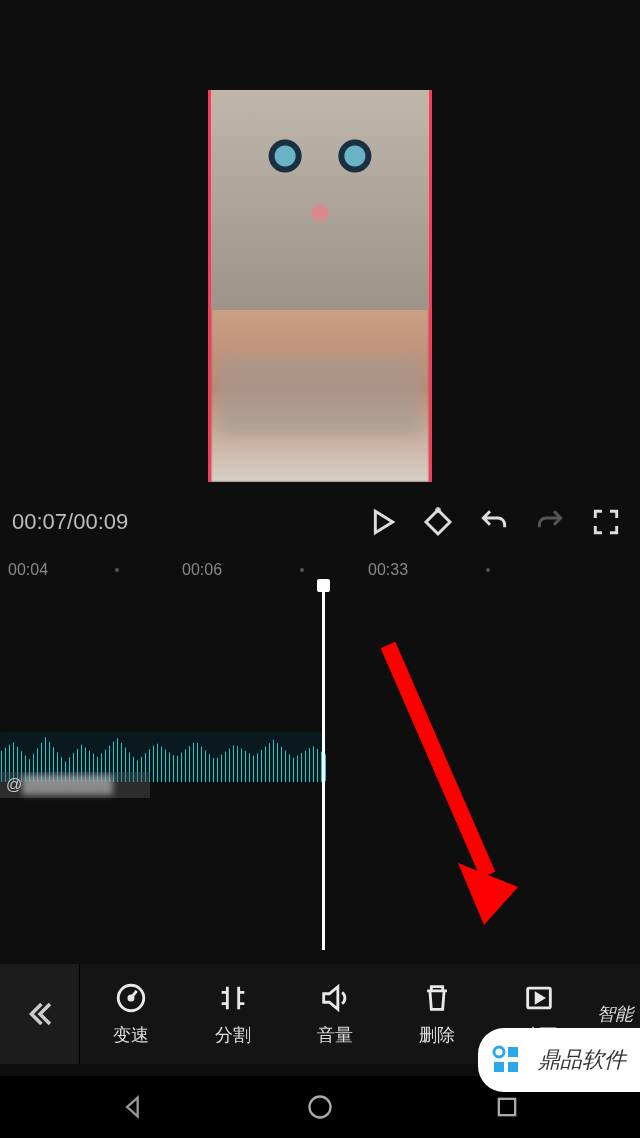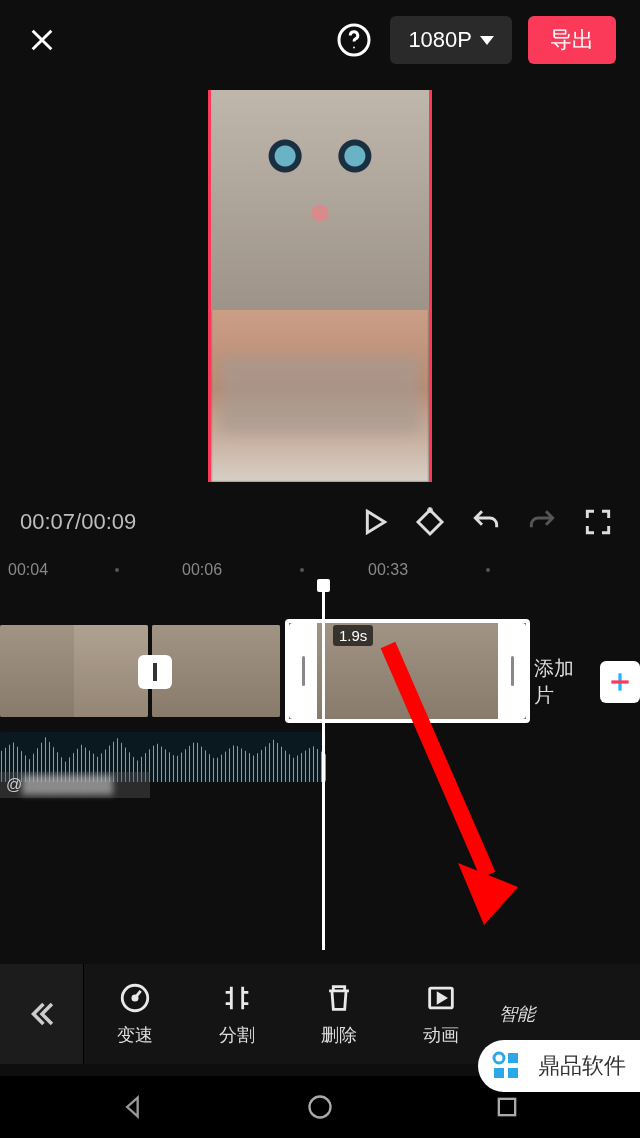--- a/index.html
+++ b/index.html
@@ -23,21 +23,21 @@
   .cat-head { position: absolute; top: 0; left: 0; right: 0; height: 56%; background:
     radial-gradient(circle at 34% 30%, #6ab3c6 10px, #1a3040 11px 16px, transparent 17px),
     radial-gradient(circle at 66% 30%, #6ab3c6 10px, #1a3040 11px 16px, transparent 17px),
     radial-gradient(circle at 50% 56%, #d98a8a 8px, transparent 9px),
     linear-gradient(#bfb6ac, #9d9389);
   }
   .cat-body { position: absolute; top: 52%; left: 0; right: 0; bottom: 0; background: linear-gradient(#cfa38a, #b88c74 50%, #d8d0c6); filter: blur(1px); }
   .blur-box { position: absolute; left: 10px; right: 10px; bottom: 48px; height: 78px; background: rgba(160,155,150,0.55); filter: blur(6px); border-radius: 4px; }
 
   
-  .controls { position: absolute; top: 492px; left: 0; right: 0; height: 60px; display: flex; align-items: center; padding: 0 20px; gap: 12px; }
+  .controls { position: absolute; top: 492px; left: 0; right: 0; height: 60px; display: flex; align-items: center; padding: 0 12px; gap: 12px; }
   .time-text { font-size: 22px; color: #bdbdbd; }
   .controls-spacer { flex: 1; }
   .ctrl-btn { width: 44px; height: 44px; display: flex; align-items: center; justify-content: center; }
   .ctrl-btn svg { stroke: #ddd; fill: none; stroke-width: 2.2; width: 32px; height: 32px; }
   .ctrl-btn.dim svg { stroke: #555; }
 
   
   .ruler { position: absolute; top: 555px; left: 0; right: 0; height: 30px; display: flex; align-items: center; font-size: 16px; color: #888; }
   .ruler .tick { position: absolute; text-align: center; }
   .ruler .dot { position: absolute; width: 4px; height: 4px; background: #555; border-radius: 50%; top: 13px; }
@@ -86,51 +86,29 @@
   .tool svg { width: 34px; height: 34px; stroke: #e8e8e8; fill: none; stroke-width: 2; }
   .tool-label { font-size: 18px; color: #ddd; }
   .tool.cut { flex: 0 0 50px; font-style: italic; }
 
   
   .navbar { position: absolute; bottom: 0; left: 0; right: 0; height: 62px; background: #000; display: flex; align-items: center; justify-content: space-around; padding: 0 40px; }
   .navbar .nav-btn { width: 40px; height: 40px; display: flex; align-items: center; justify-content: center; }
   .navbar svg { stroke: #aaa; fill: none; stroke-width: 2; width: 28px; height: 28px; }
 
   
-  .watermark { position: absolute; bottom: 46px; right: 0; height: 52px; background: #fff; border-radius: 26px 0 0 26px; display: flex; align-items: center; padding: 0 14px 0 12px; gap: 16px; color: #333; font-size: 22px; font-weight: 500; z-index: 50; }
+  .watermark { position: absolute; bottom: 46px; right: 0; height: 64px; background: #fff; border-radius: 26px 0 0 26px; display: flex; align-items: center; padding: 0 14px 0 12px; gap: 16px; color: #333; font-size: 22px; font-weight: 500; z-index: 50; font-style: italic; }
   .wm-logo { width: 32px; height: 32px; }
   .wm-logo svg { width: 100%; height: 100%; }
 </style>
 </head>
 <body>
 
 <div class="app">
 
-  <div class="header">
-    <div class="close-x">
-      <svg viewBox="0 0 24 24">
-          <path d="M5 5 L19 19 M19 5 L5 19"></path>
-        </svg>
-    </div>
-    <div class="header-spacer"></div>
-    <div class="help-btn">
-      <svg viewBox="0 0 24 24">
-          <circle cx="12" cy="12" r="10"></circle>
-          <path d="M9.5 9a2.5 2.5 0 1 1 3.5 2.3c-.8.4-1 1-1 1.7"></path>
-          <circle cx="12" cy="17" r="0.6" fill="#fff" stroke="none"></circle>
-        </svg>
-    </div>
-    <div class="res-btn">
-      <span>1080P</span>
-      <span class="caret"></span>
-    </div>
-    <div class="export-btn">
-      <span>导出</span>
-    </div>
-  </div>
 
   <div class="preview">
     <div class="video-frame">
       <div class="cat-body"></div>
       <div class="cat-head"></div>
       <div class="blur-box"></div>
     </div>
   </div>
 
   <div class="controls">
@@ -168,45 +146,20 @@
 
   <div class="ruler">
     <span class="tick" style="left:8px">00:04</span>
     <span class="dot" style="left:115px"></span>
     <span class="tick" style="left:182px">00:06</span>
     <span class="dot" style="left:300px"></span>
     <span class="tick" style="left:368px">00:33</span>
     <span class="dot" style="left:486px"></span>
   </div>
 
-  <div class="timeline">
-    <div class="clip clip1">
-      <div class="thumb" style="left:0;width:50%"></div>
-      <div class="thumb" style="left:50%;width:50%;filter:brightness(1.1)"></div>
-    </div>
-    <div class="trans-btn"></div>
-    <div class="clip clip2">
-      <div class="thumb" style="left:0;width:100%"></div>
-    </div>
-    <div class="clip-sel">
-      <div class="thumb" style="left:28px;right:28px"></div>
-      <div class="handle-l"></div>
-      <div class="handle-r"></div>
-      <div class="badge">1.9s</div>
-    </div>
-    <div class="add-clip">
-      <span class="add-clip-text">添加片</span>
-      <div class="plus-btn">
-        <svg viewBox="0 0 24 24">
-            <path d="M12 4 V20" stroke="#1fb5ff" stroke-width="3"></path>
-            <path d="M4 12 H20" stroke="#fa3a58" stroke-width="3"></path>
-          </svg>
-      </div>
-    </div>
-  </div>
 
   <div class="audio-track">
     <div class="wave"></div>
   </div>
   <div class="audio-label">
     <span>@</span>
       <span style="filter:blur(3px);opacity:0.6">████████</span>
   </div>
 
   <div class="playhead"></div>
@@ -230,20 +183,27 @@
           <path d="M12 12 L16 7"></path>
           <circle cx="12" cy="12" r="1.5" fill="#e8e8e8"></circle>
         </svg>
       <span class="tool-label">变速</span>
     </div>
     <div class="tool">
       <svg viewBox="0 0 24 24">
           <path d="M8 4 V20 M16 4 V20 M4 8 H8 M4 16 H8 M16 8 H20 M16 16 H20"></path>
         </svg>
       <span class="tool-label">分割</span>
+    </div>
+    <div class="tool">
+      <svg viewBox="0 0 24 24">
+          <path d="M4 9 H8 L14 4 V20 L8 15 H4 Z"></path>
+          <path d="M17 8 a5 5 0 0 1 0 8"></path>
+        </svg>
+      <span class="tool-label">音量</span>
     </div>
     <div class="tool">
       <svg viewBox="0 0 24 24">
           <path d="M5 7 H19 M8 7 V4 H16 V7 M7 7 L8 20 H16 L17 7"></path>
         </svg>
       <span class="tool-label">删除</span>
     </div>
     <div class="tool">
       <svg viewBox="0 0 24 24">
           <rect x="4" y="5" width="16" height="14" rx="1"></rect>

